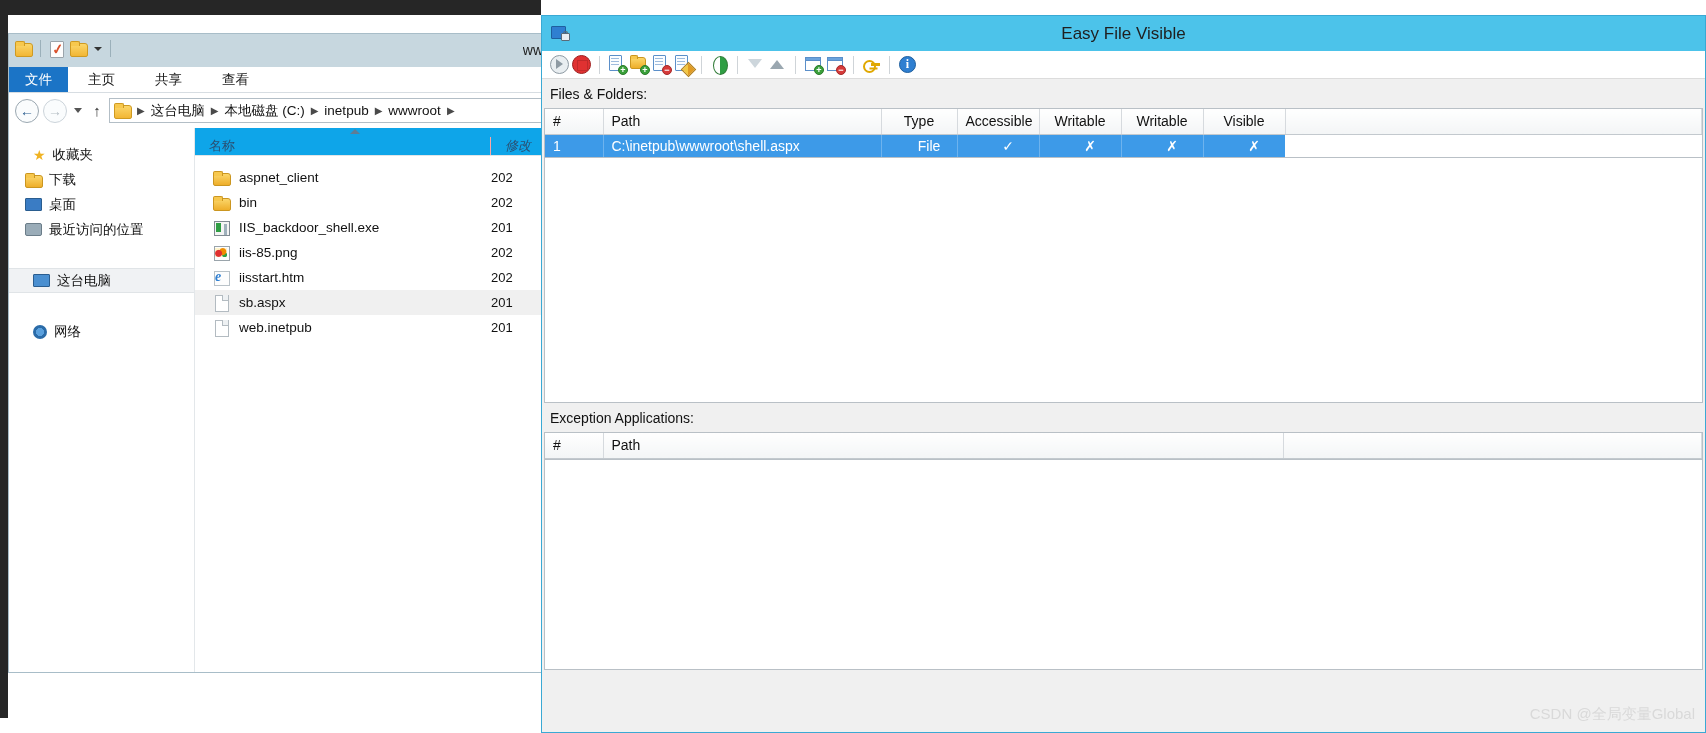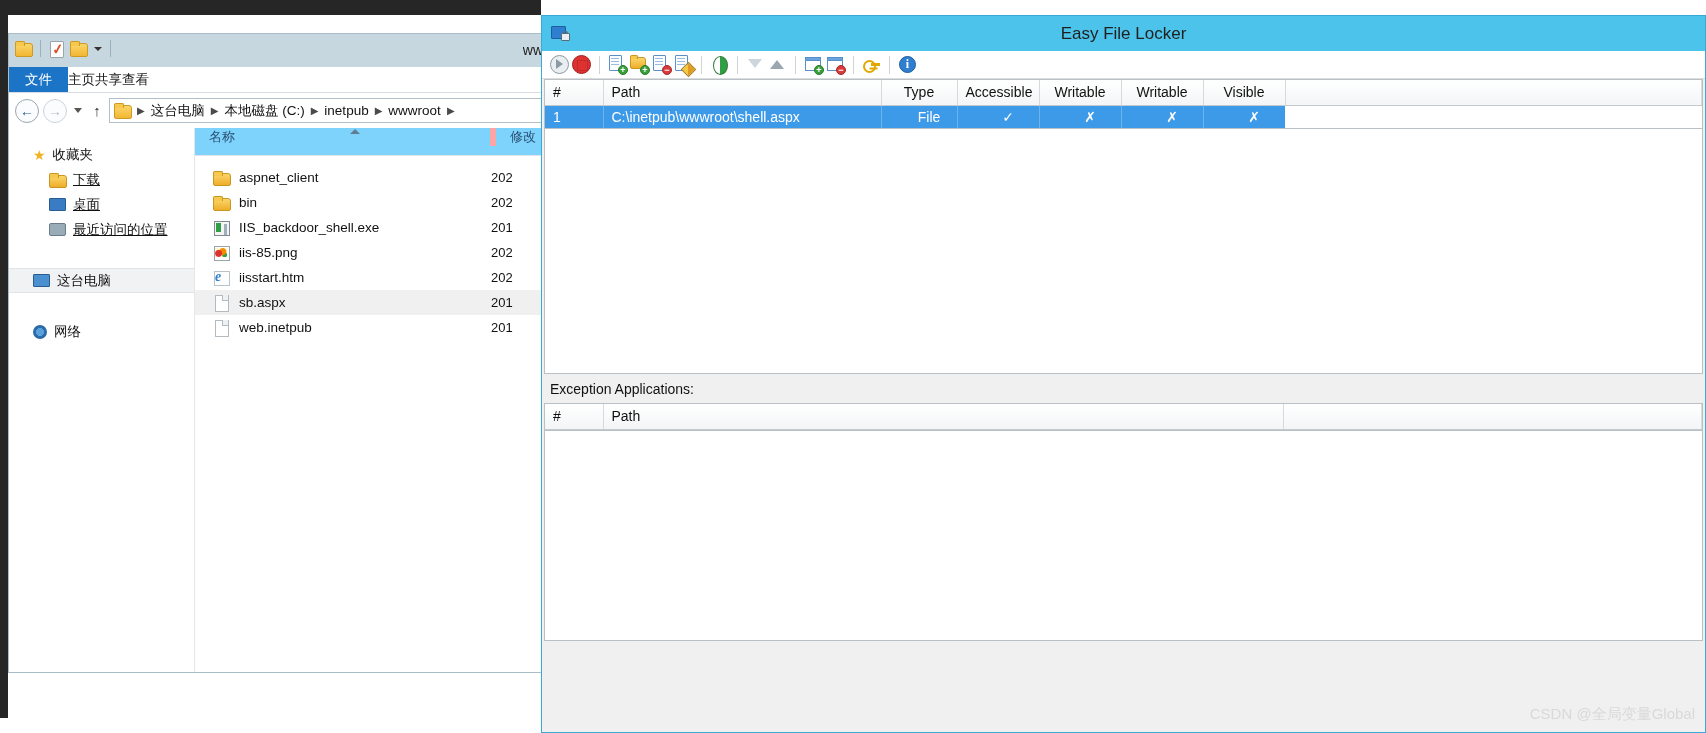--- a/index.html
+++ b/index.html
@@ -58,21 +58,21 @@
   .exp-title {
     position:absolute; right:0px; top:8px; font-size:14px; color:#1b1b1b;
     white-space:nowrap; overflow:hidden;
   }
 
   .exp-ribbon-tabs {
     position:absolute; left:0; top:33px; right:0; height:26px;
     background:#ffffff; border-bottom:1px solid #d7dde2;
     display:flex; align-items:stretch;
   }
-  .rt { display:flex; align-items:center; padding:0 0; font-size:13.5px; color:#1b1b1b; }
+  .rt { display:flex; align-items:center; padding:0 20px; font-size:13.5px; color:#1b1b1b; }
   .rt.file { background:#1b74c6; color:#ffffff; padding:0 16px; }
 
   .exp-addrbar {
     position:absolute; left:0; top:59px; right:0; height:35px;
     background:#ffffff; display:flex; align-items:center; padding-left:6px; gap:4px;
   }
   .nav-circle {
     width:24px;height:24px;border-radius:50%;border:1px solid #9aa7b0;
     display:flex;align-items:center;justify-content:center;font-size:14px;color:#2a5d8f;
     background:#fafcfd;
@@ -94,36 +94,36 @@
   .crumb { font-size:13.5px; color:#111; white-space:nowrap; }
   .crumb-sep { color:#4a4a4a; font-size:10px; padding:0 4px; }
 
   .exp-body { position:absolute; left:0; top:94px; right:0; bottom:0; display:flex; }
   .exp-nav {
     width:186px; background:#ffffff; border-right:1px solid #e3e7ea;
     padding-top:14px; font-size:13.5px; color:#111;
   }
   .navitem { display:flex; align-items:center; gap:7px; height:25px; padding-left:24px; }
   .navitem.sel { background:#f0f2f4; border:1px solid #e0e4e7; border-left:none; border-right:none; }
-  .navitem.indent { padding-left:40px;text-decoration:underline; }
+  .navitem.indent { padding-left:16px; }
   .star { color:#f0b323; font-size:14px; }
 
   .exp-list { flex:1; background:#ffffff; position:relative; }
   .col-head {
-    display:flex; height:28px; align-items:flex-start; border-bottom:1px solid #e1e5e8;
-    background:#7dd3fc; position:relative;
+    display:flex; height:28px; align-items:flex-end; border-bottom:1px solid #e1e5e8;
+    background:#0ea5e9; position:relative;
   }
   .col-head .sort-arrow {
     position:absolute; left:155px; top:1px; width:0;height:0;
     border-left:5px solid transparent;border-right:5px solid transparent;
     border-bottom:5px solid #5f7d95;
   }
   .ch { font-size:13px; color:#2a4f72; padding-left:14px; }
   .ch.name { width:295px; }
-  .ch.date { flex:1; border-left:6px solid #fca5a5; }
+  .ch.date { flex:1; border-left:1px solid #fca5a5;font-style:italic; }
   .flist { padding-top:9px; }
   .frow { display:flex; align-items:center; height:25px; font-size:13.5px; color:#111; }
   .frow.sel { background:#f0f0f0; }
   .fname { width:295px; display:flex; align-items:center; gap:9px; padding-left:18px; }
   .fdate { flex:1; font-size:13px; color:#111; border-left:1px solid transparent; overflow:hidden; white-space:nowrap; }
 
   .ic { width:17px; height:16px; position:relative; flex:none; }
   .ic-folder::before{
     content:""; position:absolute; left:0; top:3px; width:16px; height:11px;
     background: linear-gradient(#fbd66a,#eeae2a);
@@ -442,21 +442,21 @@
   </div>
 
   <div class="efl">
 
     <div class="efl-title">
       <div class="efl-appicon">
         <span class="sheet"></span>
         <span class="shackle"></span>
         <span class="lock"></span>
       </div>
-      <div class="efl-title-text">Easy File Locker</div>
+      <div class="efl-title-text">Easy File Visible</div>
     </div>
 
 
     <div class="efl-toolbar">
       <span class="tbi tbi-play"></span>
       <span class="tbi tbi-stop"></span>
       <span class="tb-sep"></span>
       <span class="tbi">
         <span class="pg"></span>
           <span class="pg-lines"></span>
@@ -496,20 +496,21 @@
         <span class="win-ic"></span>
           <span class="win-ic-bar"></span>
           <span class="badge del">−</span>
       </span>
       <span class="tb-sep"></span>
       <span class="tbi tbi-key"></span>
       <span class="tb-sep"></span>
       <span class="tbi tbi-info"></span>
     </div>
 
+    <div class="efl-section-label">Files &amp; Folders:</div>
 
     <div class="efl-table-wrap">
       <table class="efl-table">
         <colgroup>
           <col style="width:58px">
             <col style="width:278px">
             <col style="width:76px">
           <col style="width:82px">
             <col style="width:82px">
             <col style="width:82px">

